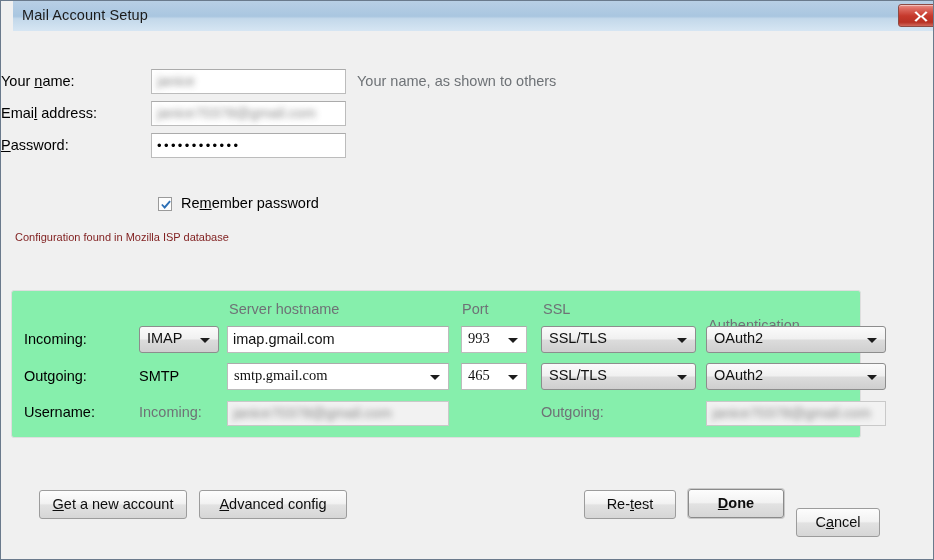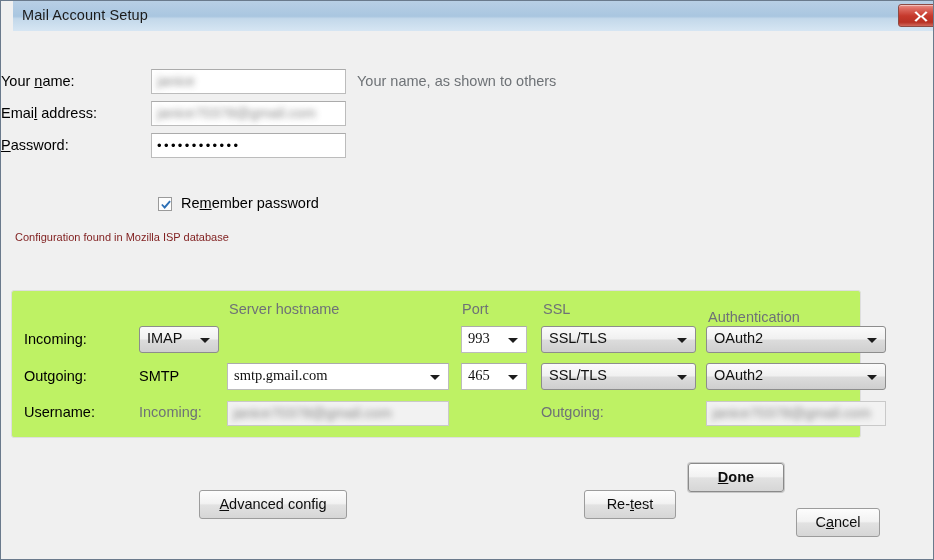--- a/index.html
+++ b/index.html
@@ -101,21 +101,21 @@
   
   #status {
     position: absolute; left: 14px; top: 192px;
     font-size: 11px; color: #7f1d1d; white-space: nowrap; margin-top: 8px;
   }
 
   
   #panel {
     position: absolute; left: 10px; top: 259px;
     width: 850px; height: 148px;
-    background: #bef264;
+    background: #86efac;
     border: 1px solid #dedede;
     border-radius: 3px;
   }
   .colhdr {
     position: absolute;
     font-size: 14.5px; color: #6e7276; white-space: nowrap;
   }
 
   
   .ddown {
@@ -212,29 +212,30 @@
       <div id="cb-label"><span>Re</span><u>m</u><span>ember password</span></div>
     </div>
 
     <div id="status">Configuration found in Mozilla ISP database</div>
 
     <div id="panel">
 
       <div class="colhdr" style="left:217px; top:10px;">Server hostname</div>
       <div class="colhdr" style="left:450px; top:10px;">Port</div>
       <div class="colhdr" style="left:531px; top:10px;">SSL</div>
-      <div class="colhdr" style="left:696px; top:18px;">Authentication</div>
+      <div class="colhdr" style="left:696px; top:26px;">Authentication</div>
 
       <div class="lbl" style="left:12px; top:40px; width:108px;">Incoming:</div>
 
       <div class="ddown" style="left:127px; top:35px; width:80px;padding-left:23px;">
         <span class="dd-text">IMAP</span>
         <span class="arw"></span>
       </div>
 
+      <div class="tinput" style="left:215px; top:35px; width:222px; height:27px; line-height:25px;"><span>imap.gmail.com</span></div>
 
       <div class="ecombo" style="left:449px; top:35px; width:66px;">
         <span class="ec-text">993</span>
         <span class="arw"></span>
       </div>
 
       <div class="ddown" style="left:529px; top:35px; width:155px;">
         <span class="dd-text">SSL/TLS</span>
         <span class="arw"></span>
       </div>
@@ -268,23 +269,24 @@
       </div>
 
       <div class="lbl" style="left:12px; top:113px; width:108px;">Username:</div>
       <div class="hint" style="left:127px; top:113px;">Incoming:</div>
       <div class="tinput readonly" style="left:215px; top:110px; width:222px; height:25px;"><span class="blurred">janice70378@gmail.com</span></div>
 
       <div class="hint" style="left:529px; top:113px;">Outgoing:</div>
       <div class="tinput readonly" style="left:694px; top:110px; width:180px; height:25px;"><span class="blurred">janice70378@gmail.com</span></div>
     </div>
 
+    <div class="btn" style="left:38px; top:459px; width:148px;"><u>G</u><span>et a new account</span></div>
 
     <div class="btn" style="left:198px; top:459px; width:148px;"><u>A</u><span>dvanced config</span></div>
 
     <div class="btn" style="left:583px; top:459px; width:92px;"><span>Re-</span><u>t</u><span>est</span></div>
 
-    <div class="btn default" style="left:687px; top:432px; width:96px;"><u>D</u><span>one</span></div>
+    <div class="btn default" style="left:687px; top:458px; width:96px;"><u>D</u><span>one</span></div>
 
     <div class="btn" style="left:795px; top:477px; width:84px;"><span>C</span><u>a</u><span>ncel</span></div>
 
   </div>
 </div>
 
 </body></html>

